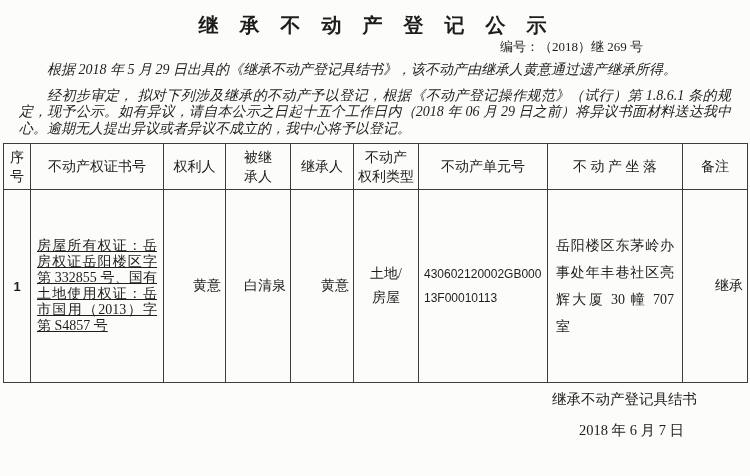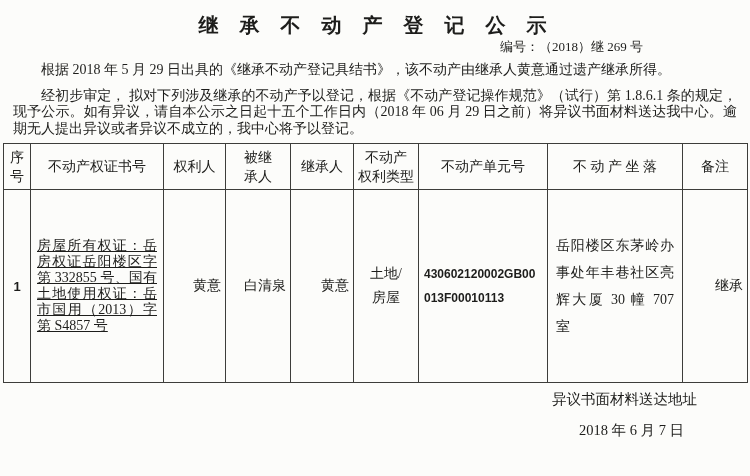--- a/index.html
+++ b/index.html
@@ -28,21 +28,22 @@
     padding-right: 104px;
     font-size: 13px;
     line-height: 18px;
     margin-top: 0;
   }
   .para {
     font-size: 14px;
     line-height: 16.5px;
     text-align: justify;
     text-indent: 28px;
-    margin: 0 10px;
+    margin: 0 16px;
+    font-style: italic;
   }
   .p1 { margin-top: 6px; margin-bottom: 9px; }
   .p3 { margin-top: 11px; }
   table.reg {
     border-collapse: collapse;
     table-layout: fixed;
     width: 744px;
     margin: 6px auto 0 auto;
   }
   .reg th, .reg td {
@@ -64,21 +65,21 @@
     text-align: center;
     font-family: "Liberation Sans", "DejaVu Sans", sans-serif;
     font-weight: bold;
     font-size: 13px;
   }
   td.c-cert { text-align: justify; padding: 4px 6px; line-height: 16px; text-decoration: underline; }
   td.c-name { text-align: right; padding-left: 8px; margin-top: 34px; }
   td.c-type { text-align: center; white-space: pre-line; line-height: 24px; }
   td.c-unit {
     font-family: "Liberation Sans", "DejaVu Sans", sans-serif;
-    font-weight: bold;
+    font-weight: normal;
     font-size: 12px;
     word-break: break-all;
     line-height: 24px;
     padding: 0 5px;
     text-align: left;
   }
   td.c-loc { text-align: justify; padding: 0 8px; line-height: 27px; }
   td.c-remark { text-align: right; }
   .footer { margin-top: 6px; font-size: 14.5px; }
   .footer .org { text-align: right; padding-right: 50px; line-height: 20px; }
@@ -134,17 +135,17 @@
         <td class="c-type">土地/
 房屋</td>
         <td class="c-unit">430602120002GB00013F00010113</td>
         <td class="c-loc">岳阳楼区东茅岭办事处年丰巷社区亮辉大厦 30 幢 707 室</td>
         <td class="c-remark">继承</td>
       </tr>
     </tbody>
   </table>
 
   <div class="footer">
-    <div class="org">异议书面材料送达地址</div>
+    <div class="org">继承不动产登记具结书</div>
     <div class="date">2018 年 6 月 7 日</div>
   </div>
 
 </div>
 
 </body></html>

